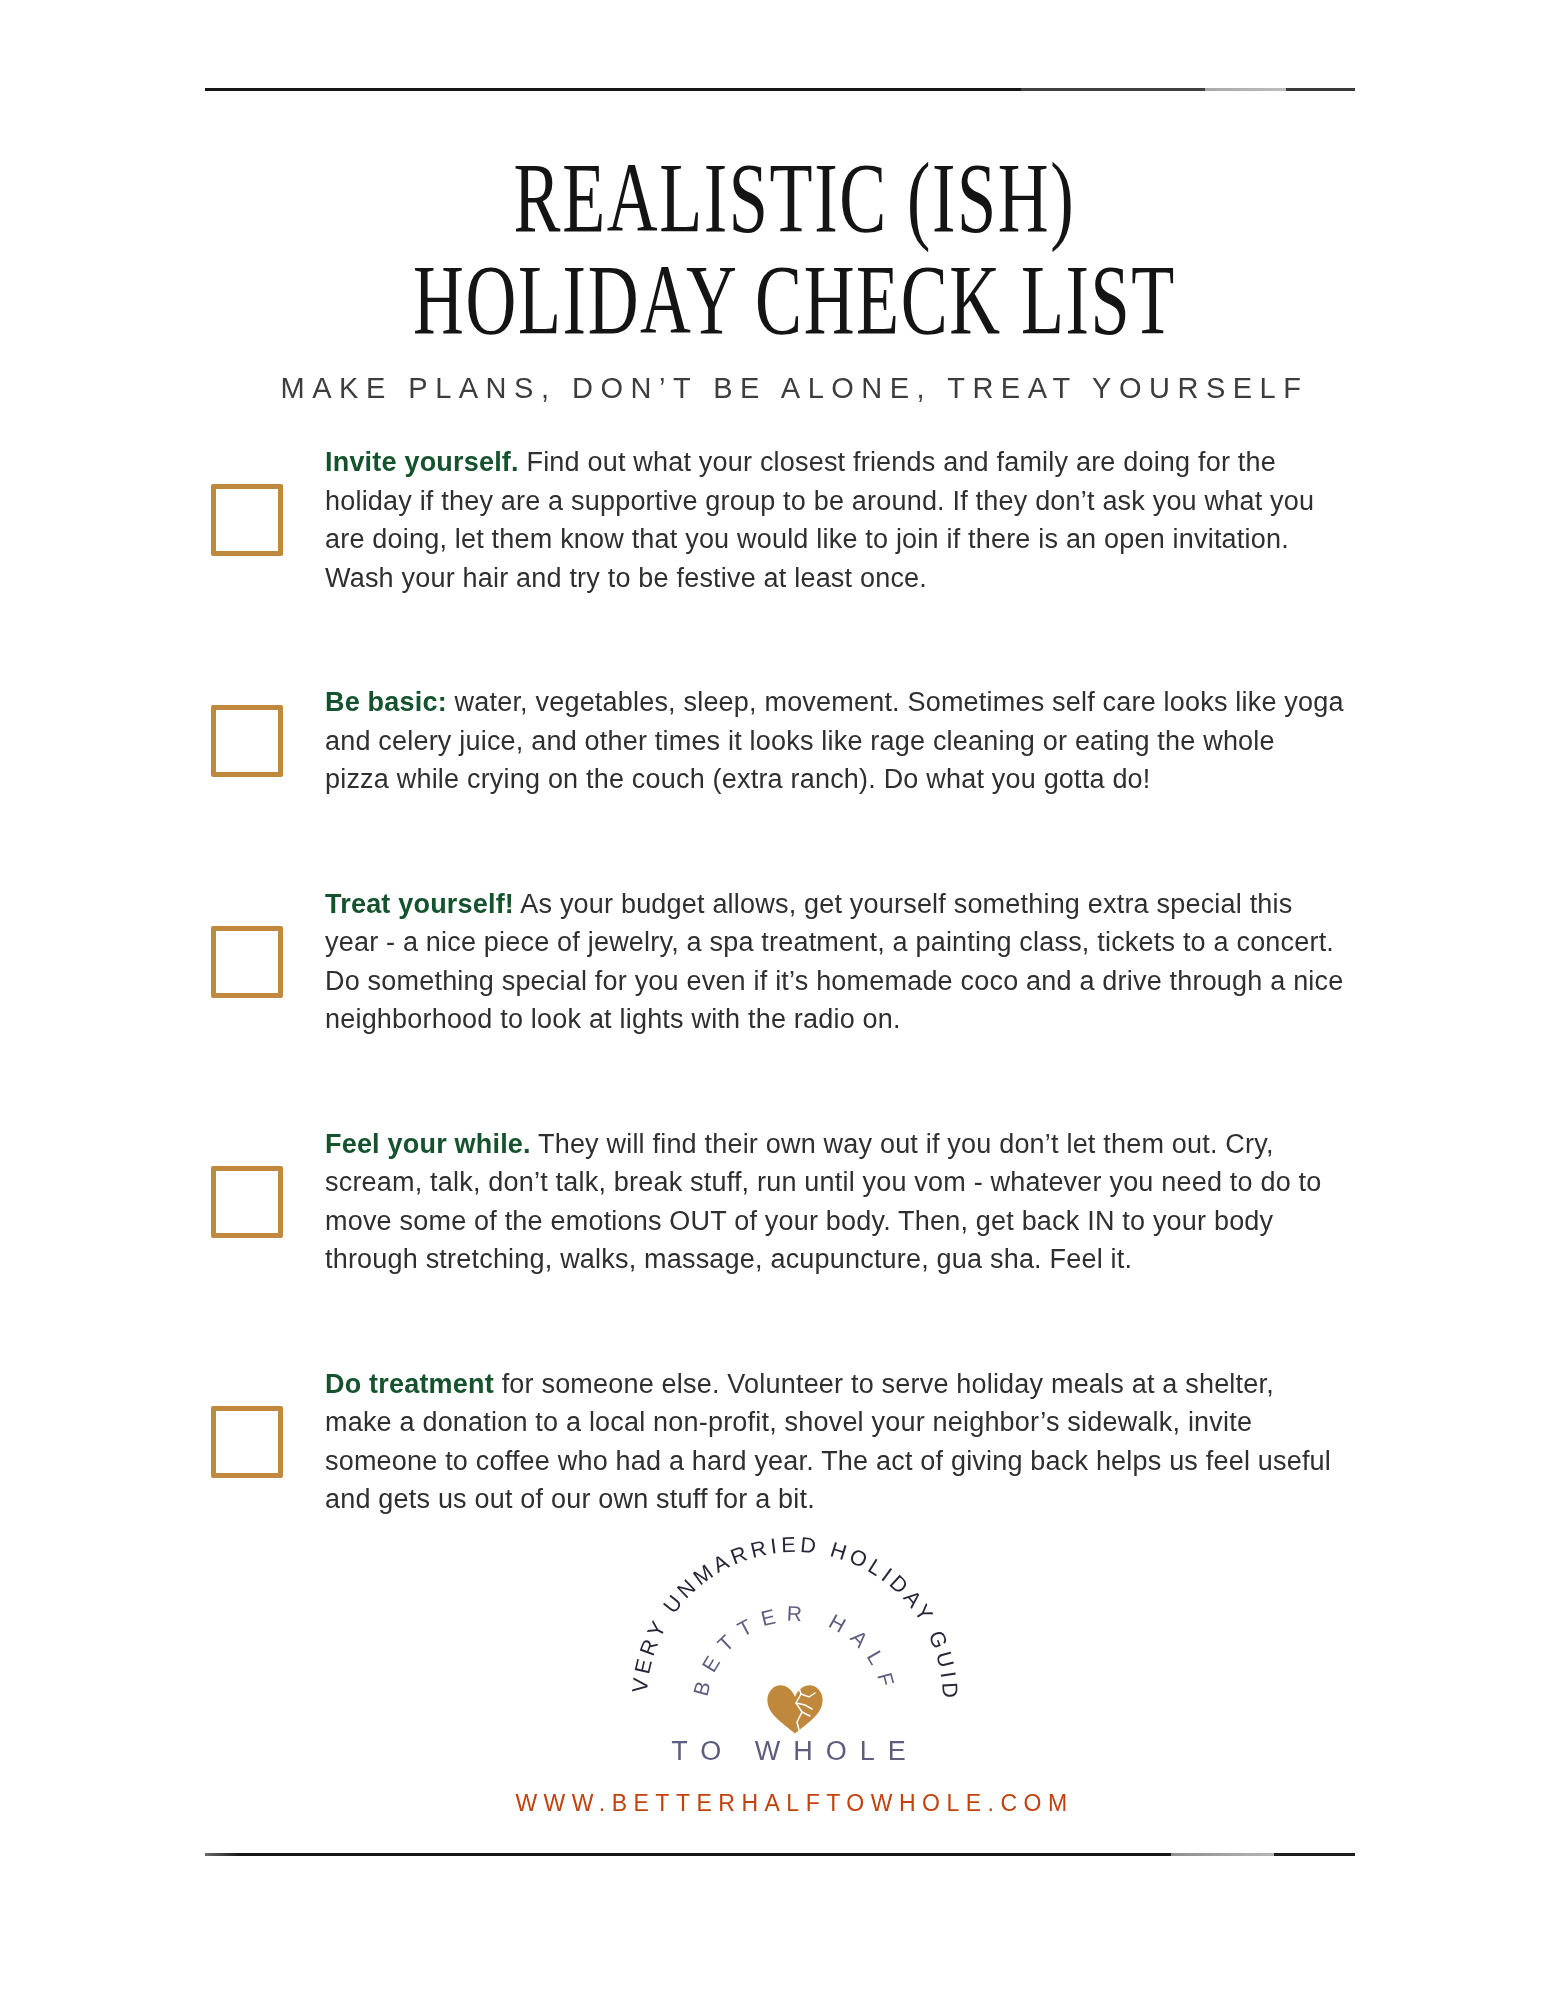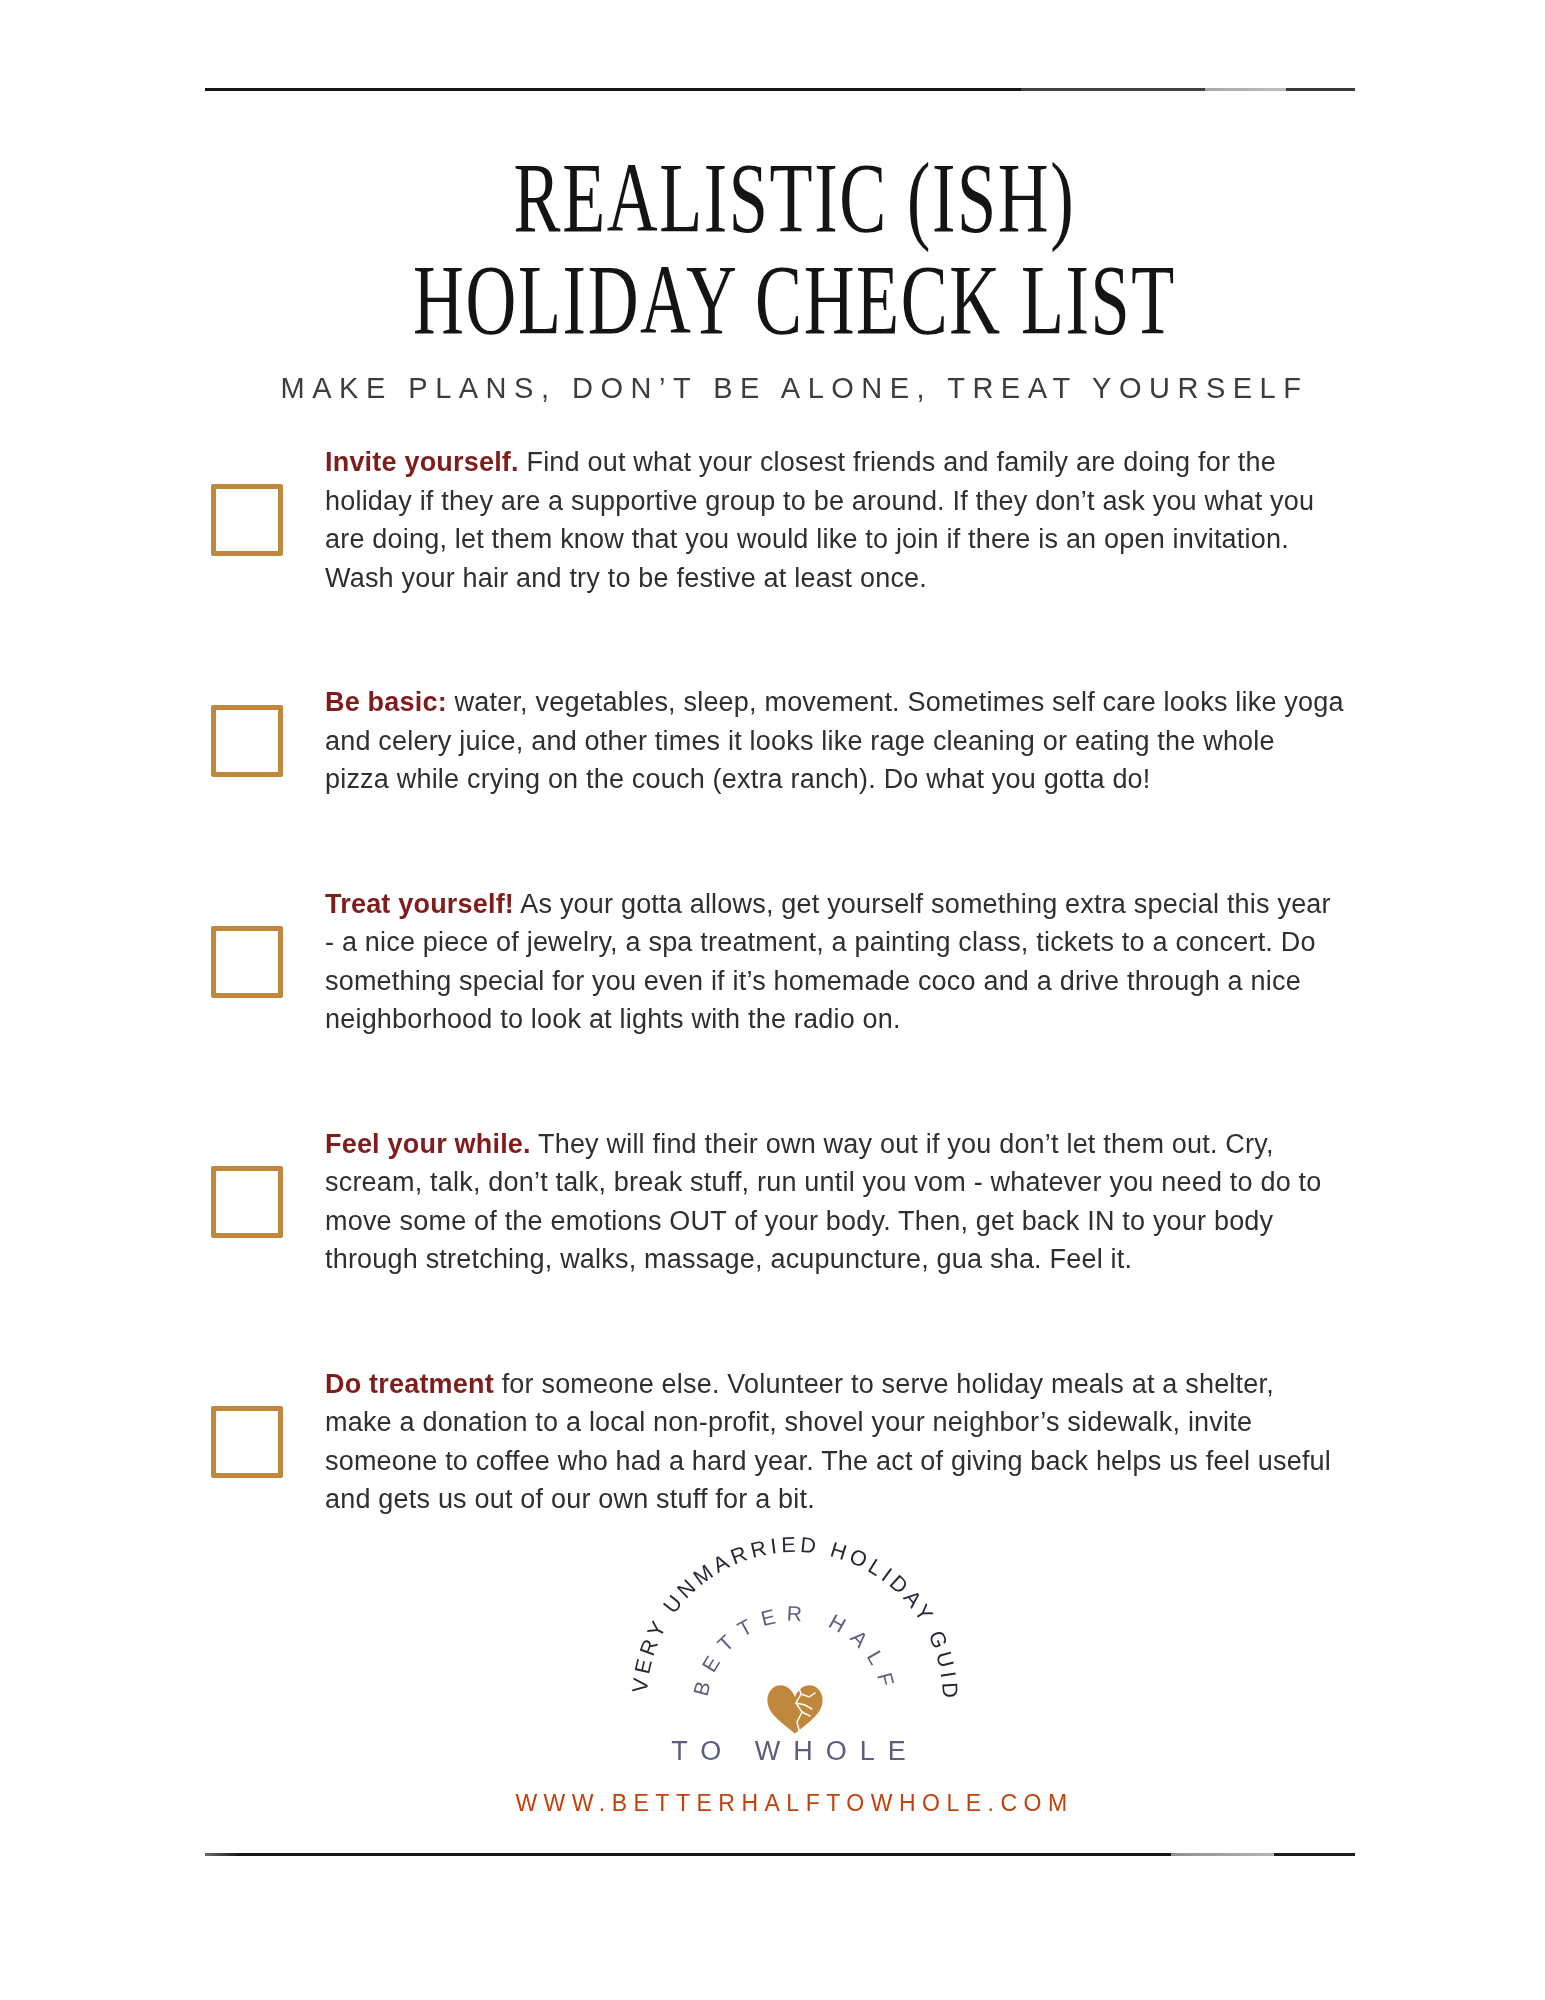--- a/index.html
+++ b/index.html
@@ -53,21 +53,21 @@
     background:#ffffff;
     flex-shrink:0;
   }
   .item-text{
     width:1020px;
     font-size:27px;
     line-height:38.5px;
     color:#2f2f2f;
     letter-spacing:0.2px;
   }
-  .item-text b{font-weight:700;color:#7f1d1d;}
+  .item-text b{font-weight:700;color:#14532d;}
   .logo{
     position:absolute;
     top:1532px;left:50%;
     transform:translateX(-50%);
   }
   .url{
     position:absolute;
     top:1790px;left:0;width:100%;
     text-align:center;
     font-size:23px;
@@ -96,21 +96,21 @@
       <div class="item-text"><b>Invite yourself.</b> <span>Find out what your closest friends and family are doing for the holiday if they are a supportive group to be around. If they don’t ask you what you are doing, let them know that you would like to join if there is an open invitation. Wash your hair and try to be festive at least once.</span></div>
     </div>
 
     <div class="check-row">
       <div class="checkbox"></div>
       <div class="item-text"><b>Be basic:</b> <span>water, vegetables, sleep, movement. Sometimes self care looks like yoga and celery juice, and other times it looks like rage cleaning or eating the whole pizza while crying on the couch (extra ranch). Do what you gotta do!</span></div>
     </div>
 
     <div class="check-row">
       <div class="checkbox"></div>
-      <div class="item-text"><b>Treat yourself!</b> <span>As your gotta allows, get yourself something extra special this year - a nice piece of jewelry, a spa treatment, a painting class, tickets to a concert. Do something special for you even if it’s homemade coco and a drive through a nice neighborhood to look at lights with the radio on.</span></div>
+      <div class="item-text"><b>Treat yourself!</b> <span>As your budget allows, get yourself something extra special this year - a nice piece of jewelry, a spa treatment, a painting class, tickets to a concert. Do something special for you even if it’s homemade coco and a drive through a nice neighborhood to look at lights with the radio on.</span></div>
     </div>
 
     <div class="check-row">
       <div class="checkbox"></div>
       <div class="item-text"><b>Feel your while.</b> <span>They will find their own way out if you don’t let them out. Cry, scream, talk, don’t talk, break stuff, run until you vom - whatever you need to do to move some of the emotions OUT of your body. Then, get back IN to your body through stretching, walks, massage, acupuncture, gua sha. Feel it.</span></div>
     </div>
 
     <div class="check-row">
       <div class="checkbox"></div>
       <div class="item-text"><b>Do treatment</b> <span>for someone else. Volunteer to serve holiday meals at a shelter, make a donation to a local non-profit, shovel your neighbor’s sidewalk, invite someone to coffee who had a hard year. The act of giving back helps us feel useful and gets us out of our own stuff for a bit.</span></div>

